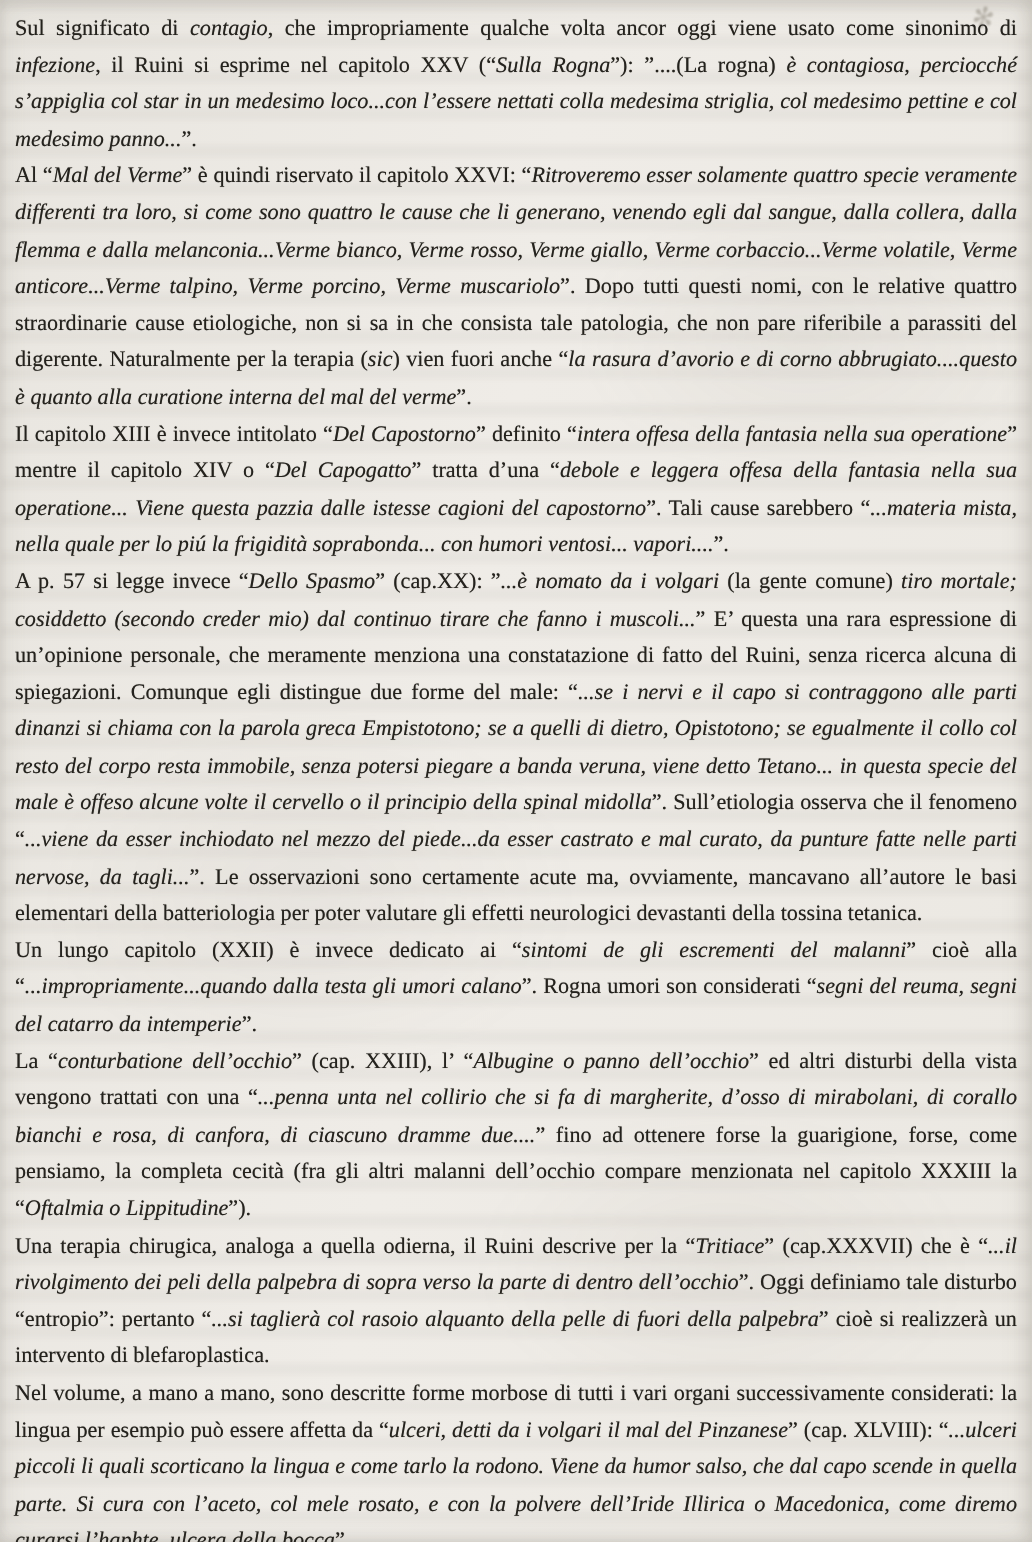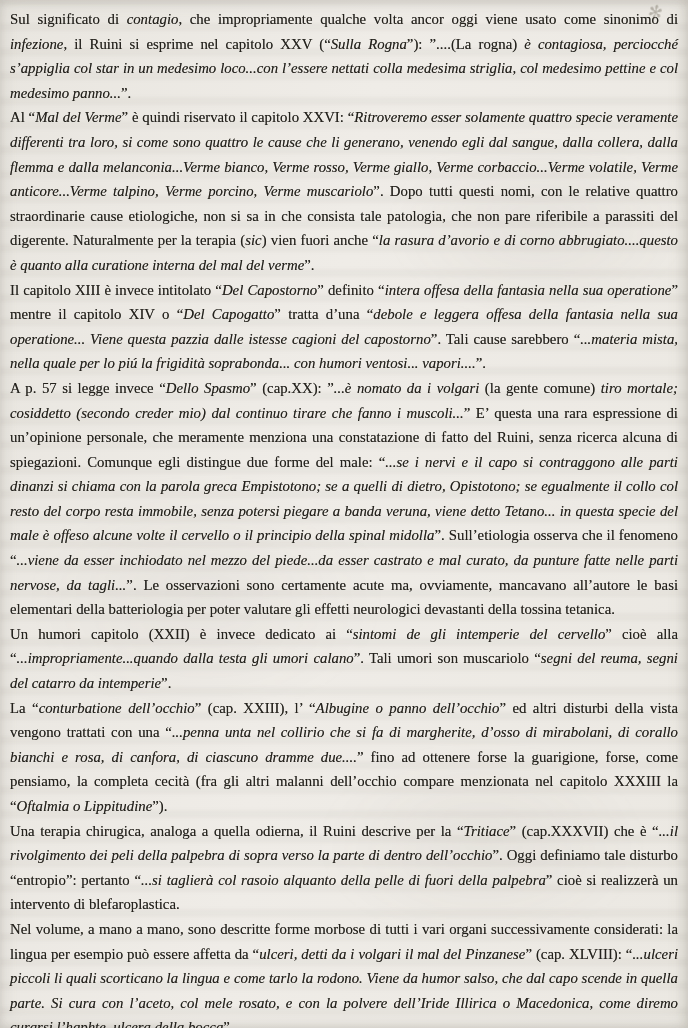--- a/index.html
+++ b/index.html
@@ -62,18 +62,18 @@
 <body>
 
 <div class="page" style="color: rgb(36, 34, 29);">
   <div class="texture"></div>
   <span class="pencil-mark">✻</span>
   <div class="text-block">
       <p class="para"><span>Sul significato di </span><span class="it">contagio</span><span>, che impropriamente qualche volta ancor oggi viene usato come sinonimo di </span><span class="it">infezione</span><span>, il Ruini si esprime nel capitolo XXV (“</span><span class="it">Sulla Rogna</span><span>”): ”....(La rogna) </span><span class="it">è contagiosa, perciocché s’appiglia col star in un medesimo loco...con l’essere nettati colla medesima striglia, col medesimo pettine e col medesimo panno...</span><span>”.</span></p>
       <p class="para"><span>Al “</span><span class="it">Mal del Verme</span><span>” è quindi riservato il capitolo XXVI: “</span><span class="it">Ritroveremo esser solamente quattro specie veramente differenti tra loro, si come sono quattro le cause che li generano, venendo egli dal sangue, dalla collera, dalla flemma e dalla melanconia...Verme bianco, Verme rosso, Verme giallo, Verme corbaccio...Verme volatile, Verme anticore...Verme talpino, Verme porcino, Verme muscariolo</span><span>”. Dopo tutti questi nomi, con le relative quattro straordinarie cause etiologiche, non si sa in che consista tale patologia, che non pare riferibile a parassiti del digerente. Naturalmente per la terapia (</span><span class="it">sic</span><span>) vien fuori anche “</span><span class="it">la rasura d’avorio e di corno abbrugiato....questo è quanto alla curatione interna del mal del verme</span><span>”.</span></p>
       <p class="para"><span>Il capitolo XIII è invece intitolato “</span><span class="it">Del Capostorno</span><span>” definito “</span><span class="it">intera offesa della fantasia nella sua operatione</span><span>” mentre il capitolo XIV o “</span><span class="it">Del Capogatto</span><span>” tratta d’una “</span><span class="it">debole e leggera offesa della fantasia nella sua operatione... Viene questa pazzia dalle istesse cagioni del capostorno</span><span>”. Tali cause sarebbero “</span><span class="it">...materia mista, nella quale per lo piú la frigidità soprabonda... con humori ventosi... vapori....</span><span>”.</span></p>
       <p class="para"><span>A p. 57 si legge invece “</span><span class="it">Dello Spasmo</span><span>” (cap.XX): ”</span><span class="it">...è nomato da i volgari </span><span>(la gente comune) </span><span class="it">tiro mortale; cosiddetto (secondo creder mio) dal continuo tirare che fanno i muscoli...</span><span>” E’ questa una rara espressione di un’opinione personale, che meramente menziona una constatazione di fatto del Ruini, senza ricerca alcuna di spiegazioni. Comunque egli distingue due forme del male: “</span><span class="it">...se i nervi e il capo si contraggono alle parti dinanzi si chiama con la parola greca Empistotono; se a quelli di dietro, Opistotono; se egualmente il collo col resto del corpo resta immobile, senza potersi piegare a banda veruna, viene detto Tetano... in questa specie del male è offeso alcune volte il cervello o il principio della spinal midolla</span><span>”. Sull’etiologia osserva che il fenomeno “</span><span class="it">...viene da esser inchiodato nel mezzo del piede...da esser castrato e mal curato, da punture fatte nelle parti nervose, da tagli...</span><span>”. Le osservazioni sono certamente acute ma, ovviamente, mancavano all’autore le basi elementari della batteriologia per poter valutare gli effetti neurologici devastanti della tossina tetanica.</span></p>
-      <p class="para"><span>Un humori capitolo (XXII) è invece dedicato ai “</span><span class="it">sintomi de gli intemperie del cervello</span><span>” cioè alla “</span><span class="it">...impropriamente...quando dalla testa gli umori calano</span><span>”. Tali umori son muscariolo “</span><span class="it">segni del reuma, segni del catarro da intemperie</span><span>”.</span></p>
+      <p class="para"><span>Un lungo capitolo (XXII) è invece dedicato ai “</span><span class="it">sintomi de gli escrementi del malanni</span><span>” cioè alla “</span><span class="it">...impropriamente...quando dalla testa gli umori calano</span><span>”. Rogna umori son considerati “</span><span class="it">segni del reuma, segni del catarro da intemperie</span><span>”.</span></p>
       <p class="para"><span>La “</span><span class="it">conturbatione dell’occhio</span><span>” (cap. XXIII), l’ “</span><span class="it">Albugine o panno dell’occhio</span><span>” ed altri disturbi della vista vengono trattati con una “</span><span class="it">...penna unta nel collirio che si fa di margherite, d’osso di mirabolani, di corallo bianchi e rosa, di canfora, di ciascuno dramme due....</span><span>” fino ad ottenere forse la guarigione, forse, come pensiamo, la completa cecità (fra gli altri malanni dell’occhio compare menzionata nel capitolo XXXIII la “</span><span class="it">Oftalmia o Lippitudine</span><span>”).</span></p>
       <p class="para"><span>Una terapia chirugica, analoga a quella odierna, il Ruini descrive per la “</span><span class="it">Tritiace</span><span>” (cap.XXXVII) che è “</span><span class="it">...il rivolgimento dei peli della palpebra di sopra verso la parte di dentro dell’occhio</span><span>”. Oggi definiamo tale disturbo “entropio”: pertanto “</span><span class="it">...si taglierà col rasoio alquanto della pelle di fuori della palpebra</span><span>” cioè si realizzerà un intervento di blefaroplastica.</span></p>
       <p class="para"><span>Nel volume, a mano a mano, sono descritte forme morbose di tutti i vari organi successivamente considerati: la lingua per esempio può essere affetta da “</span><span class="it">ulceri, detti da i volgari il mal del Pinzanese</span><span>” (cap. XLVIII): “</span><span class="it">...ulceri piccoli li quali scorticano la lingua e come tarlo la rodono. Viene da humor salso, che dal capo scende in quella parte. Si cura con l’aceto, col mele rosato, e con la polvere dell’Iride Illirica o Macedonica, come diremo curarsi l’haphte, ulcera della bocca</span><span>”.</span></p>
     </div>
 </div>
 
 </body></html>

